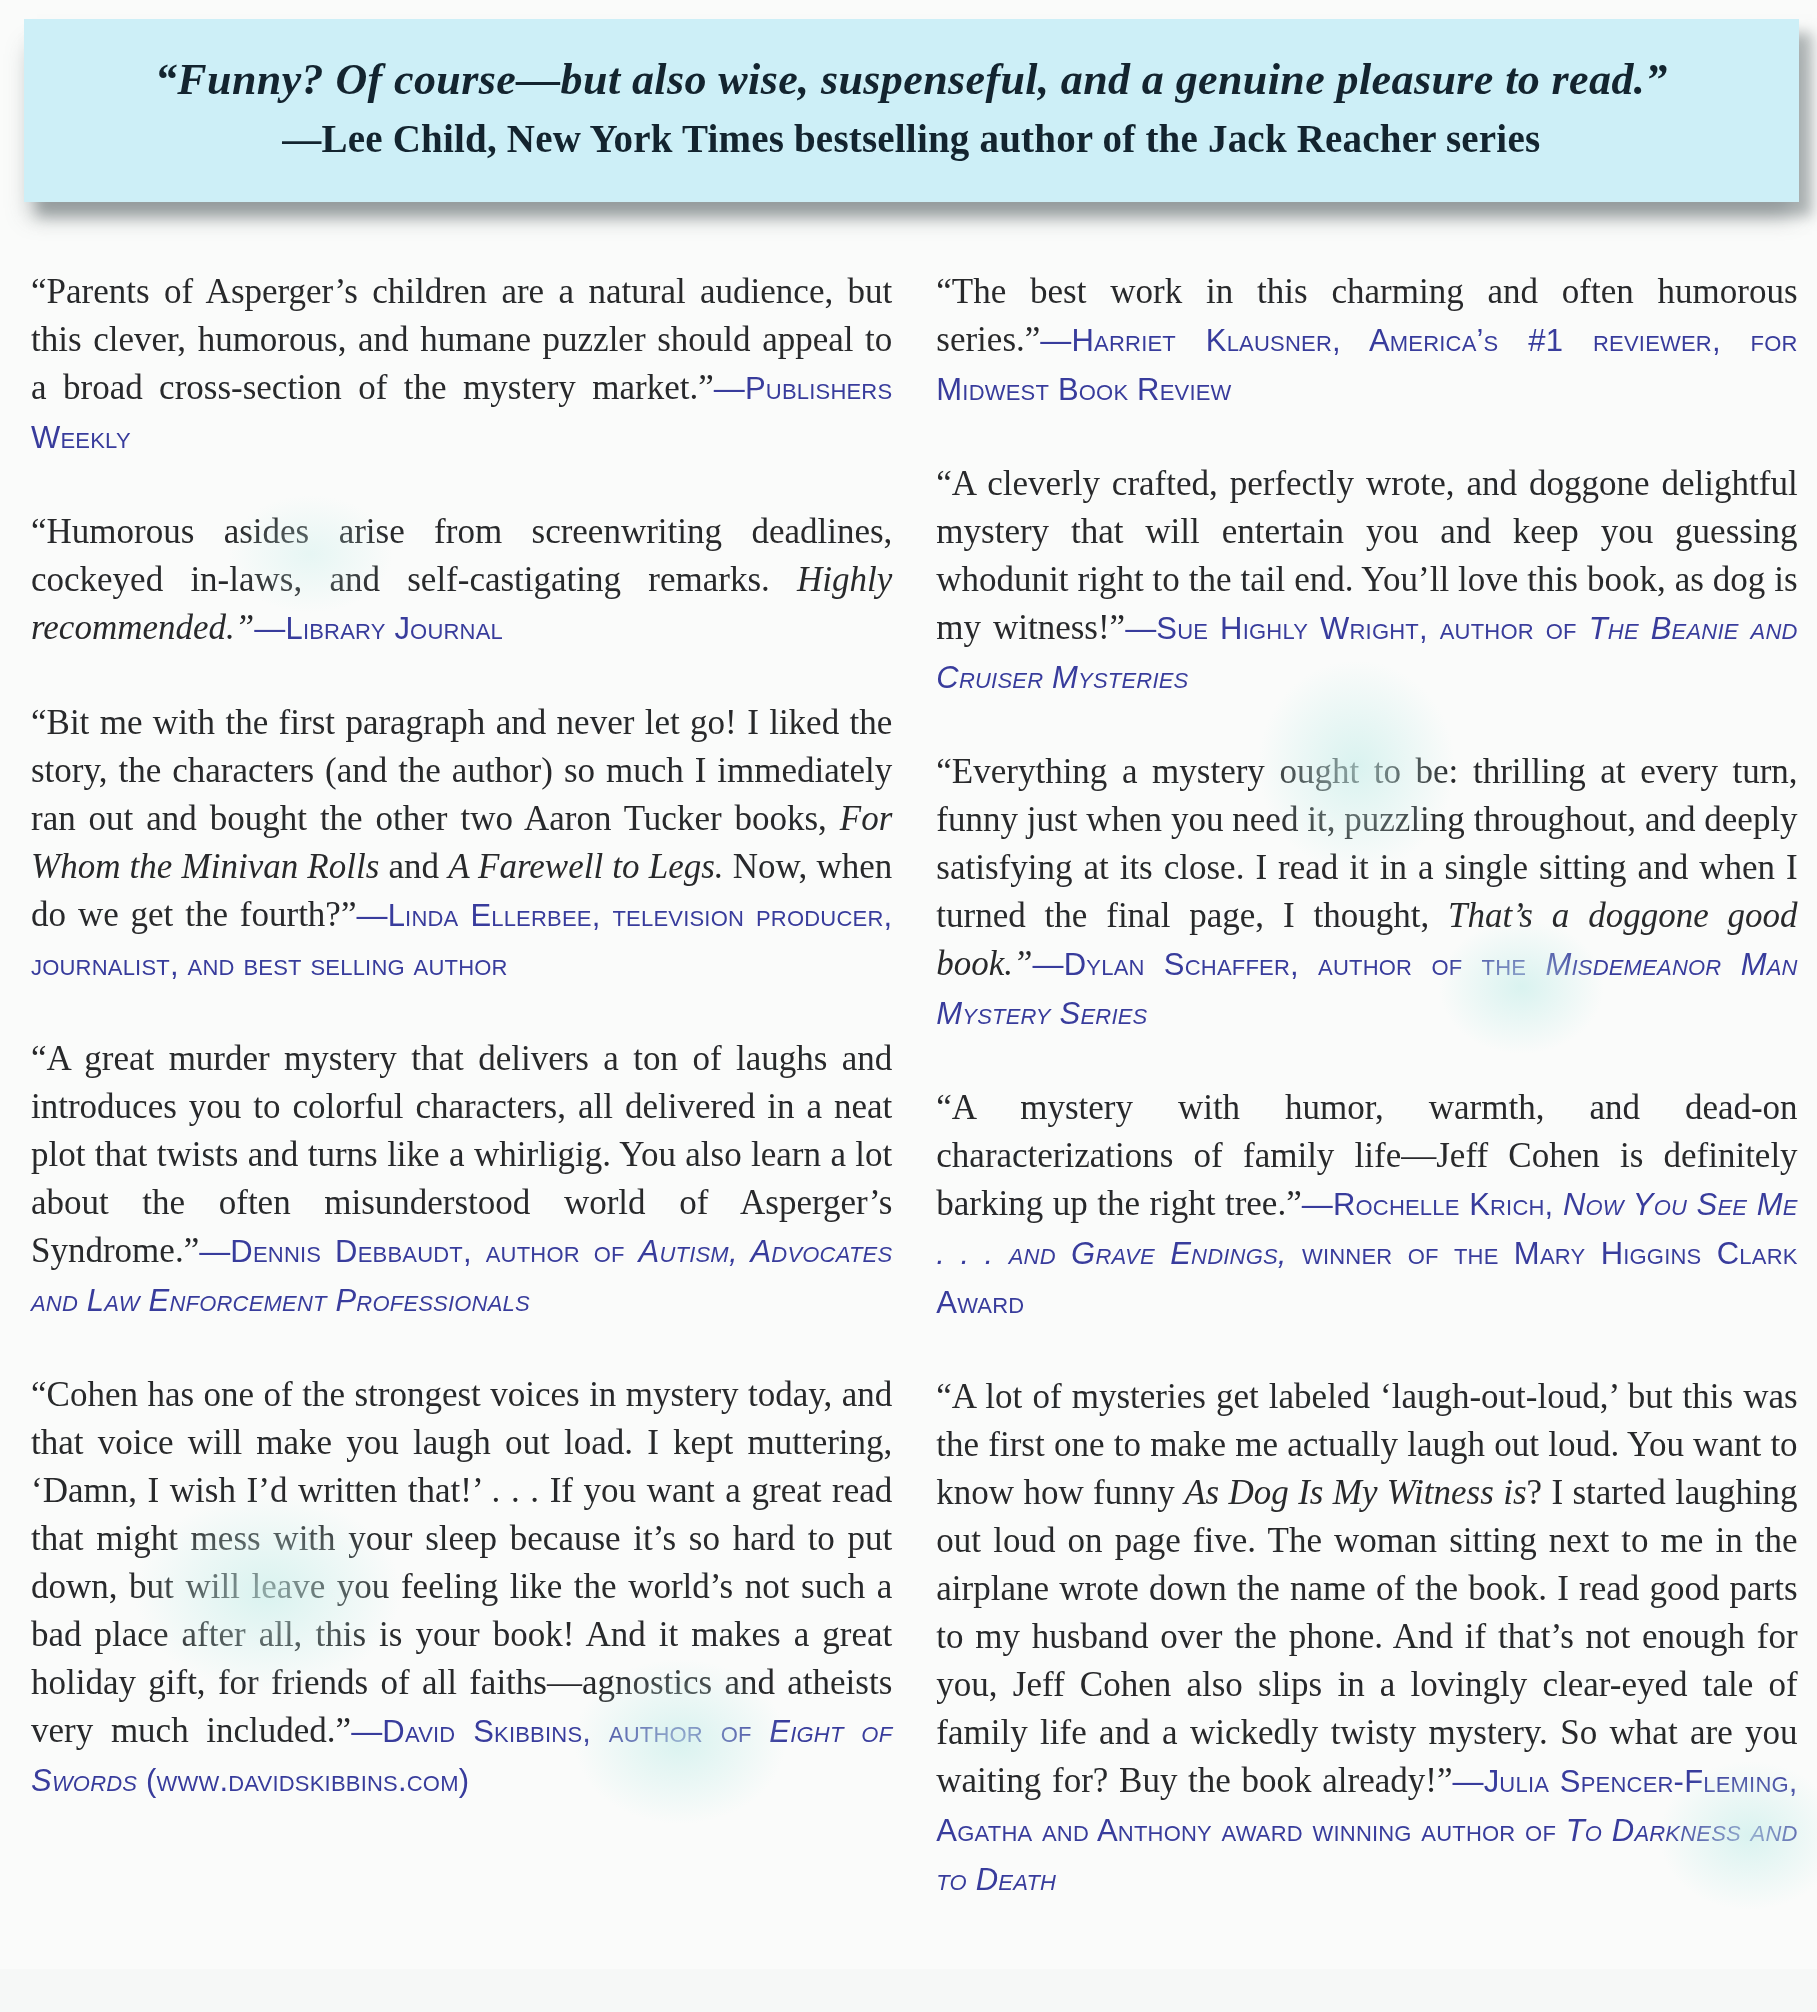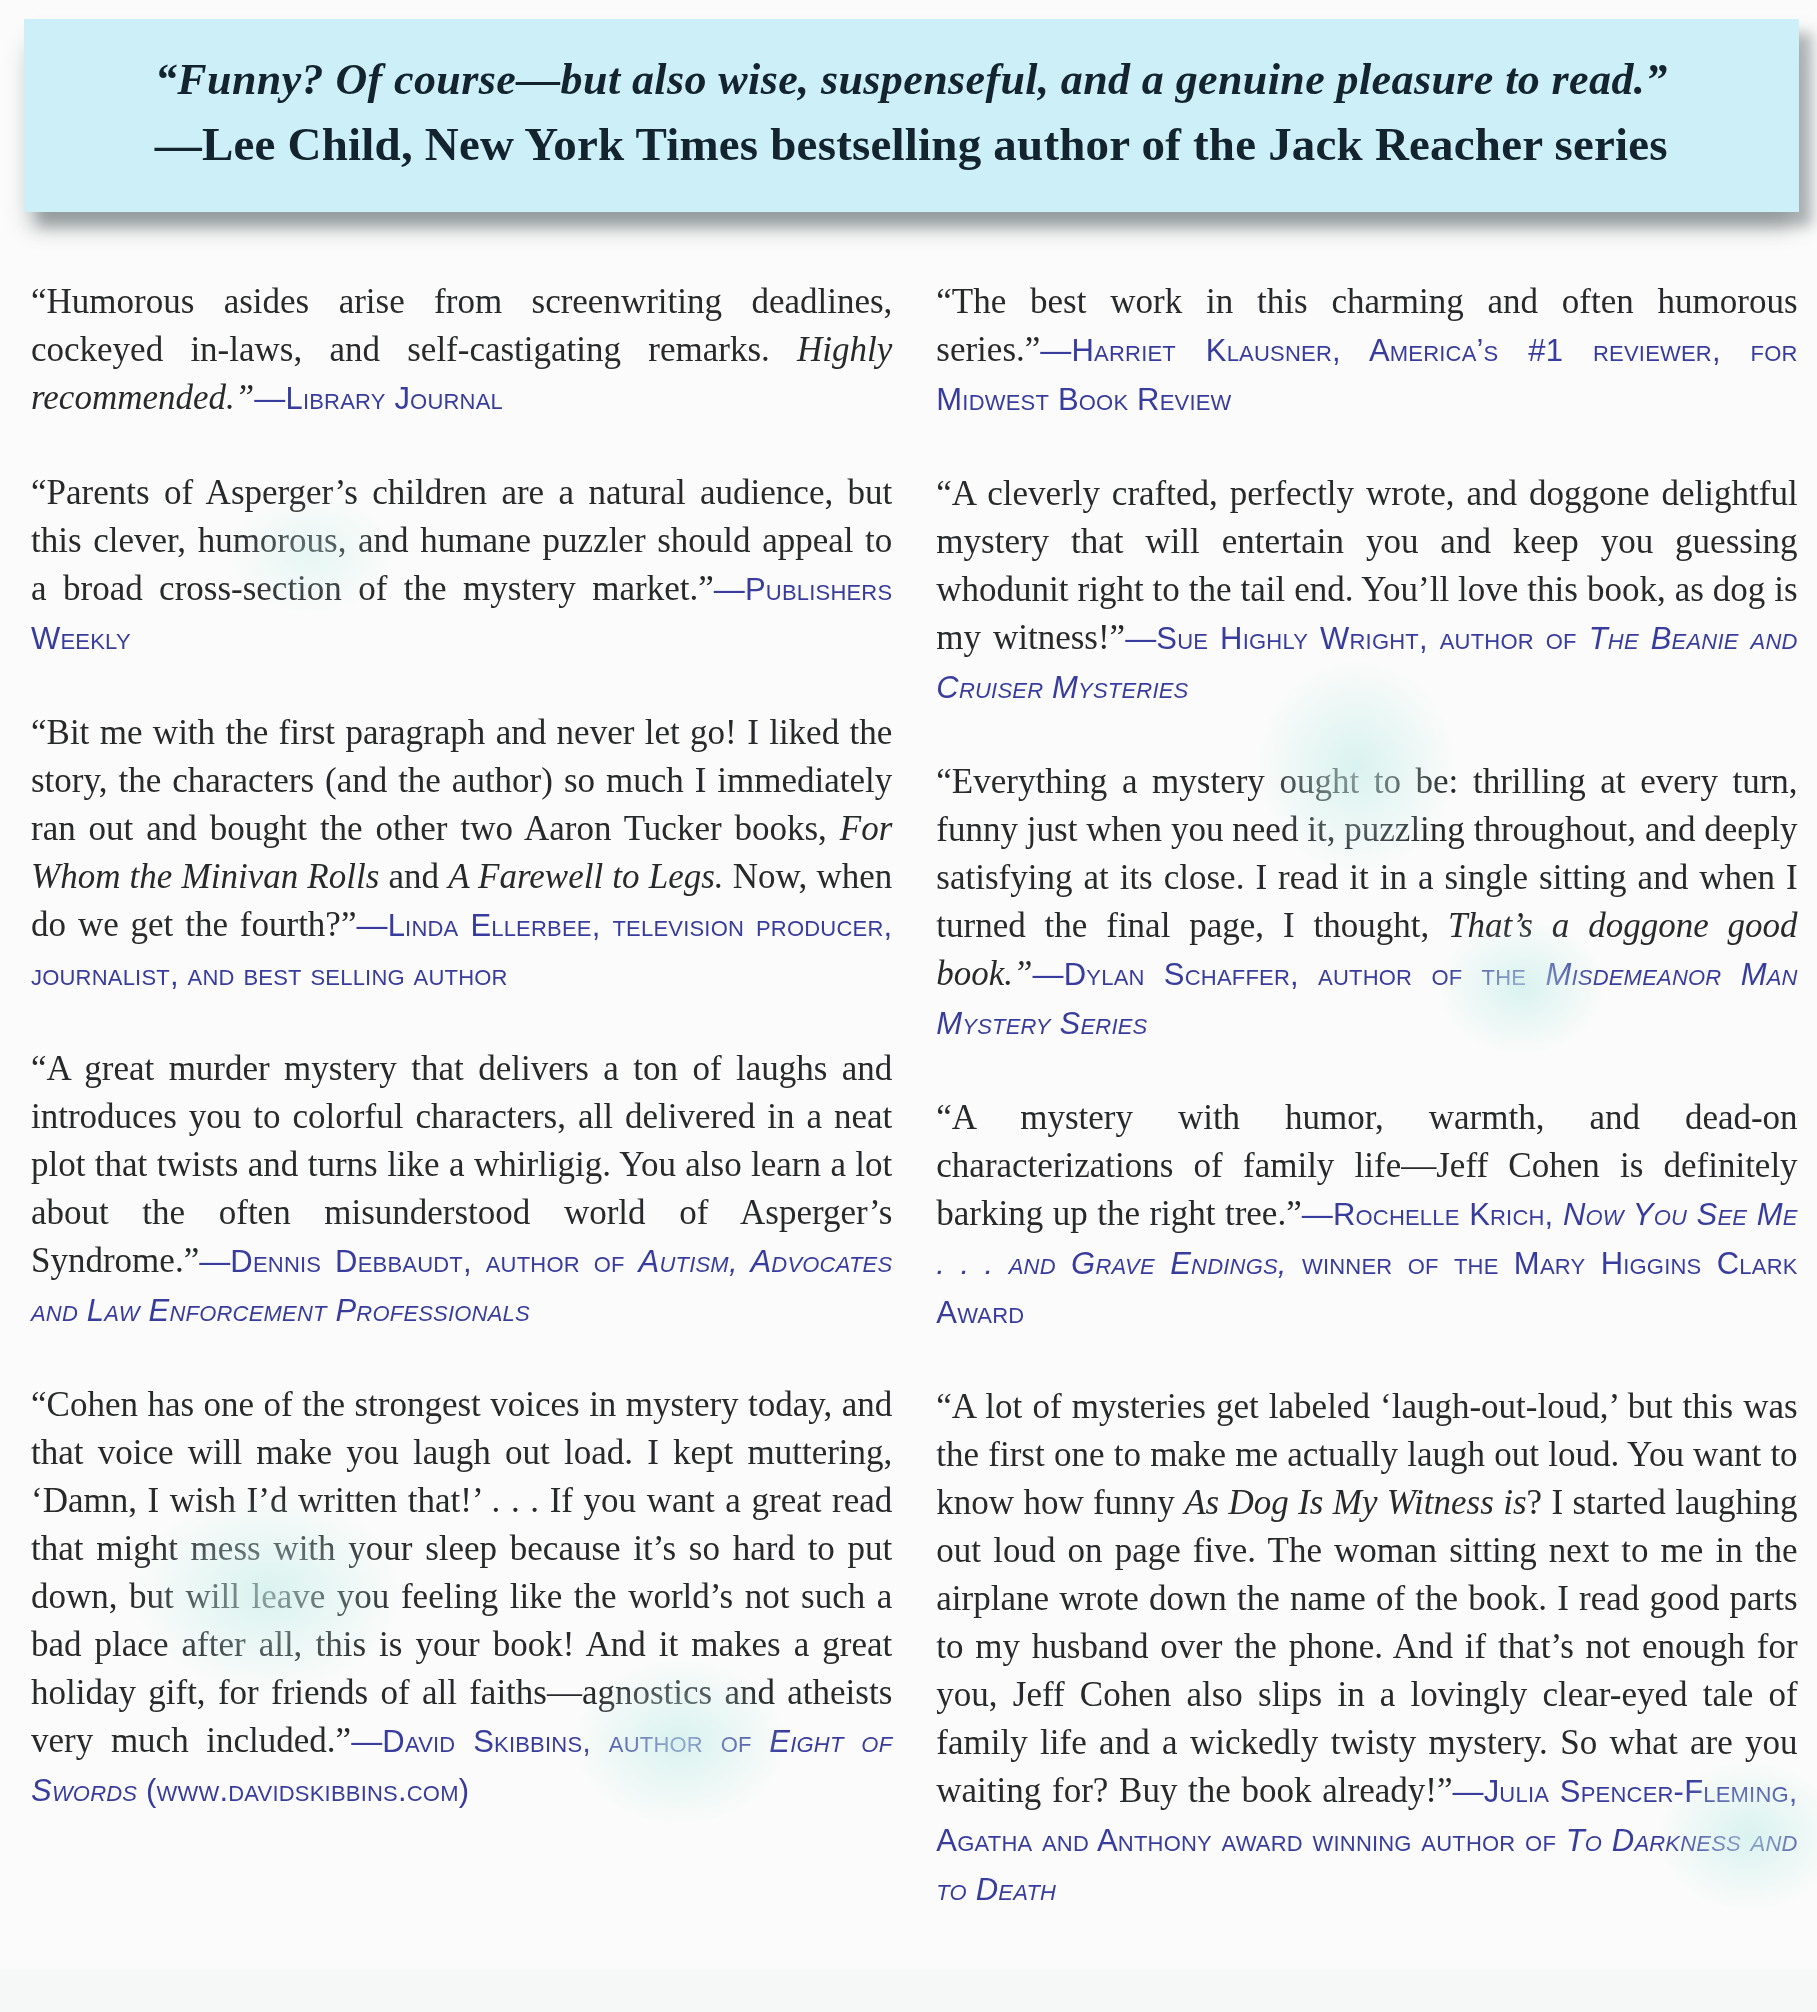--- a/index.html
+++ b/index.html
@@ -27,21 +27,21 @@
   }
   .banner-line1 {
     font-size: 44px;
     line-height: 1.25;
     font-style: italic;
     font-weight: 700;
     color: #13242f;
     letter-spacing: 0.4px;
   }
   .banner-line2 {
-    font-size: 47px;
+    font-size: 39px;
     line-height: 1.2;
     font-weight: 700;
     color: #13242f;
     margin-top: 9.4px;
     letter-spacing: 0.2px;
   }
   .columns {
     display: flex;
     gap: 44px;
     padding: 0 20.4px 0 31px;
@@ -84,22 +84,22 @@
 
 <div class="page">
 
   <div class="banner">
     <div class="banner-line1">“Funny? Of course—but also wise, suspenseful, and a genuine pleasure to read.”</div>
     <div class="banner-line2">—Lee Child, New York Times bestselling author of the Jack Reacher series</div>
   </div>
 
   <div class="columns">
     <div class="col">
+      <p class="blurb"><span class="seg-q">“Parents of Asperger’s children are a natural audience, but this clever, humorous, and humane puzzler should appeal to a broad cross-section of the mystery market.”</span><span class="seg-a">—Publishers Weekly</span></p>
       <p class="blurb"><span class="seg-q">“Humorous asides arise from screenwriting deadlines, cockeyed in-laws, and self-castigating remarks. </span><span class="seg-qi">Highly recommended.”</span><span class="seg-a">—Library Journal</span></p>
-      <p class="blurb"><span class="seg-q">“Parents of Asperger’s children are a natural audience, but this clever, humorous, and humane puzzler should appeal to a broad cross-section of the mystery market.”</span><span class="seg-a">—Publishers Weekly</span></p>
       <p class="blurb"><span class="seg-q">“Bit me with the first paragraph and never let go! I liked the story, the characters (and the author) so much I immediately ran out and bought the other two Aaron Tucker books, </span><span class="seg-qi">For Whom the Minivan Rolls</span><span class="seg-q"> and </span><span class="seg-qi">A Farewell to Legs.</span><span class="seg-q"> Now, when do we get the fourth?”</span><span class="seg-a">—Linda Ellerbee, television producer, journalist, and best selling author</span></p>
       <p class="blurb"><span class="seg-q">“A great murder mystery that delivers a ton of laughs and introduces you to colorful characters, all delivered in a neat plot that twists and turns like a whirligig. You also learn a lot about the often misunderstood world of Asperger’s Syndrome.”</span><span class="seg-a">—Dennis Debbaudt, author of </span><span class="seg-ai">Autism, Advocates and Law Enforcement Professionals</span></p>
       <p class="blurb"><span class="seg-q">“Cohen has one of the strongest voices in mystery today, and that voice will make you laugh out load. I kept muttering, ‘Damn, I wish I’d written that!’ . . . If you want a great read that might mess with your sleep because it’s so hard to put down, but will leave you feeling like the world’s not such a bad place after all, this is your book! And it makes a great holiday gift, for friends of all faiths—agnostics and atheists very much included.”</span><span class="seg-a">—David Skibbins, author of </span><span class="seg-ai">Eight of Swords</span><span class="seg-a"> (www.davidskibbins.com)</span></p>
     </div>
     <div class="col">
       <p class="blurb"><span class="seg-q">“The best work in this charming and often humorous series.”</span><span class="seg-a">—Harriet Klausner, America’s #1 reviewer, for Midwest Book Review</span></p>
       <p class="blurb"><span class="seg-q">“A cleverly crafted, perfectly wrote, and doggone delightful mystery that will entertain you and keep you guessing whodunit right to the tail end. You’ll love this book, as dog is my witness!”</span><span class="seg-a">—Sue Highly Wright, author of </span><span class="seg-ai">The Beanie and Cruiser Mysteries</span></p>
       <p class="blurb"><span class="seg-q">“Everything a mystery ought to be: thrilling at every turn, funny just when you need it, puzzling throughout, and deeply satisfying at its close. I read it in a single sitting and when I turned the final page, I thought, </span><span class="seg-qi">That’s a doggone good book.”</span><span class="seg-a">—Dylan Schaffer, author of the </span><span class="seg-ai">Misdemeanor Man Mystery Series</span></p>
       <p class="blurb"><span class="seg-q">“A mystery with humor, warmth, and dead-on characterizations of family life—Jeff Cohen is definitely barking up the right tree.”</span><span class="seg-a">—Rochelle Krich, </span><span class="seg-ai">Now You See Me . . . and Grave Endings,</span><span class="seg-a"> winner of the Mary Higgins Clark Award</span></p>
       <p class="blurb"><span class="seg-q">“A lot of mysteries get labeled ‘laugh-out-loud,’ but this was the first one to make me actually laugh out loud. You want to know how funny </span><span class="seg-qi">As Dog Is My Witness is</span><span class="seg-q">? I started laughing out loud on page five. The woman sitting next to me in the airplane wrote down the name of the book. I read good parts to my husband over the phone. And if that’s not enough for you, Jeff Cohen also slips in a lovingly clear-eyed tale of family life and a wickedly twisty mystery. So what are you waiting for? Buy the book already!”</span><span class="seg-a">—Julia Spencer-Fleming, Agatha and Anthony award winning author of </span><span class="seg-ai">To Darkness and to Death</span></p>

